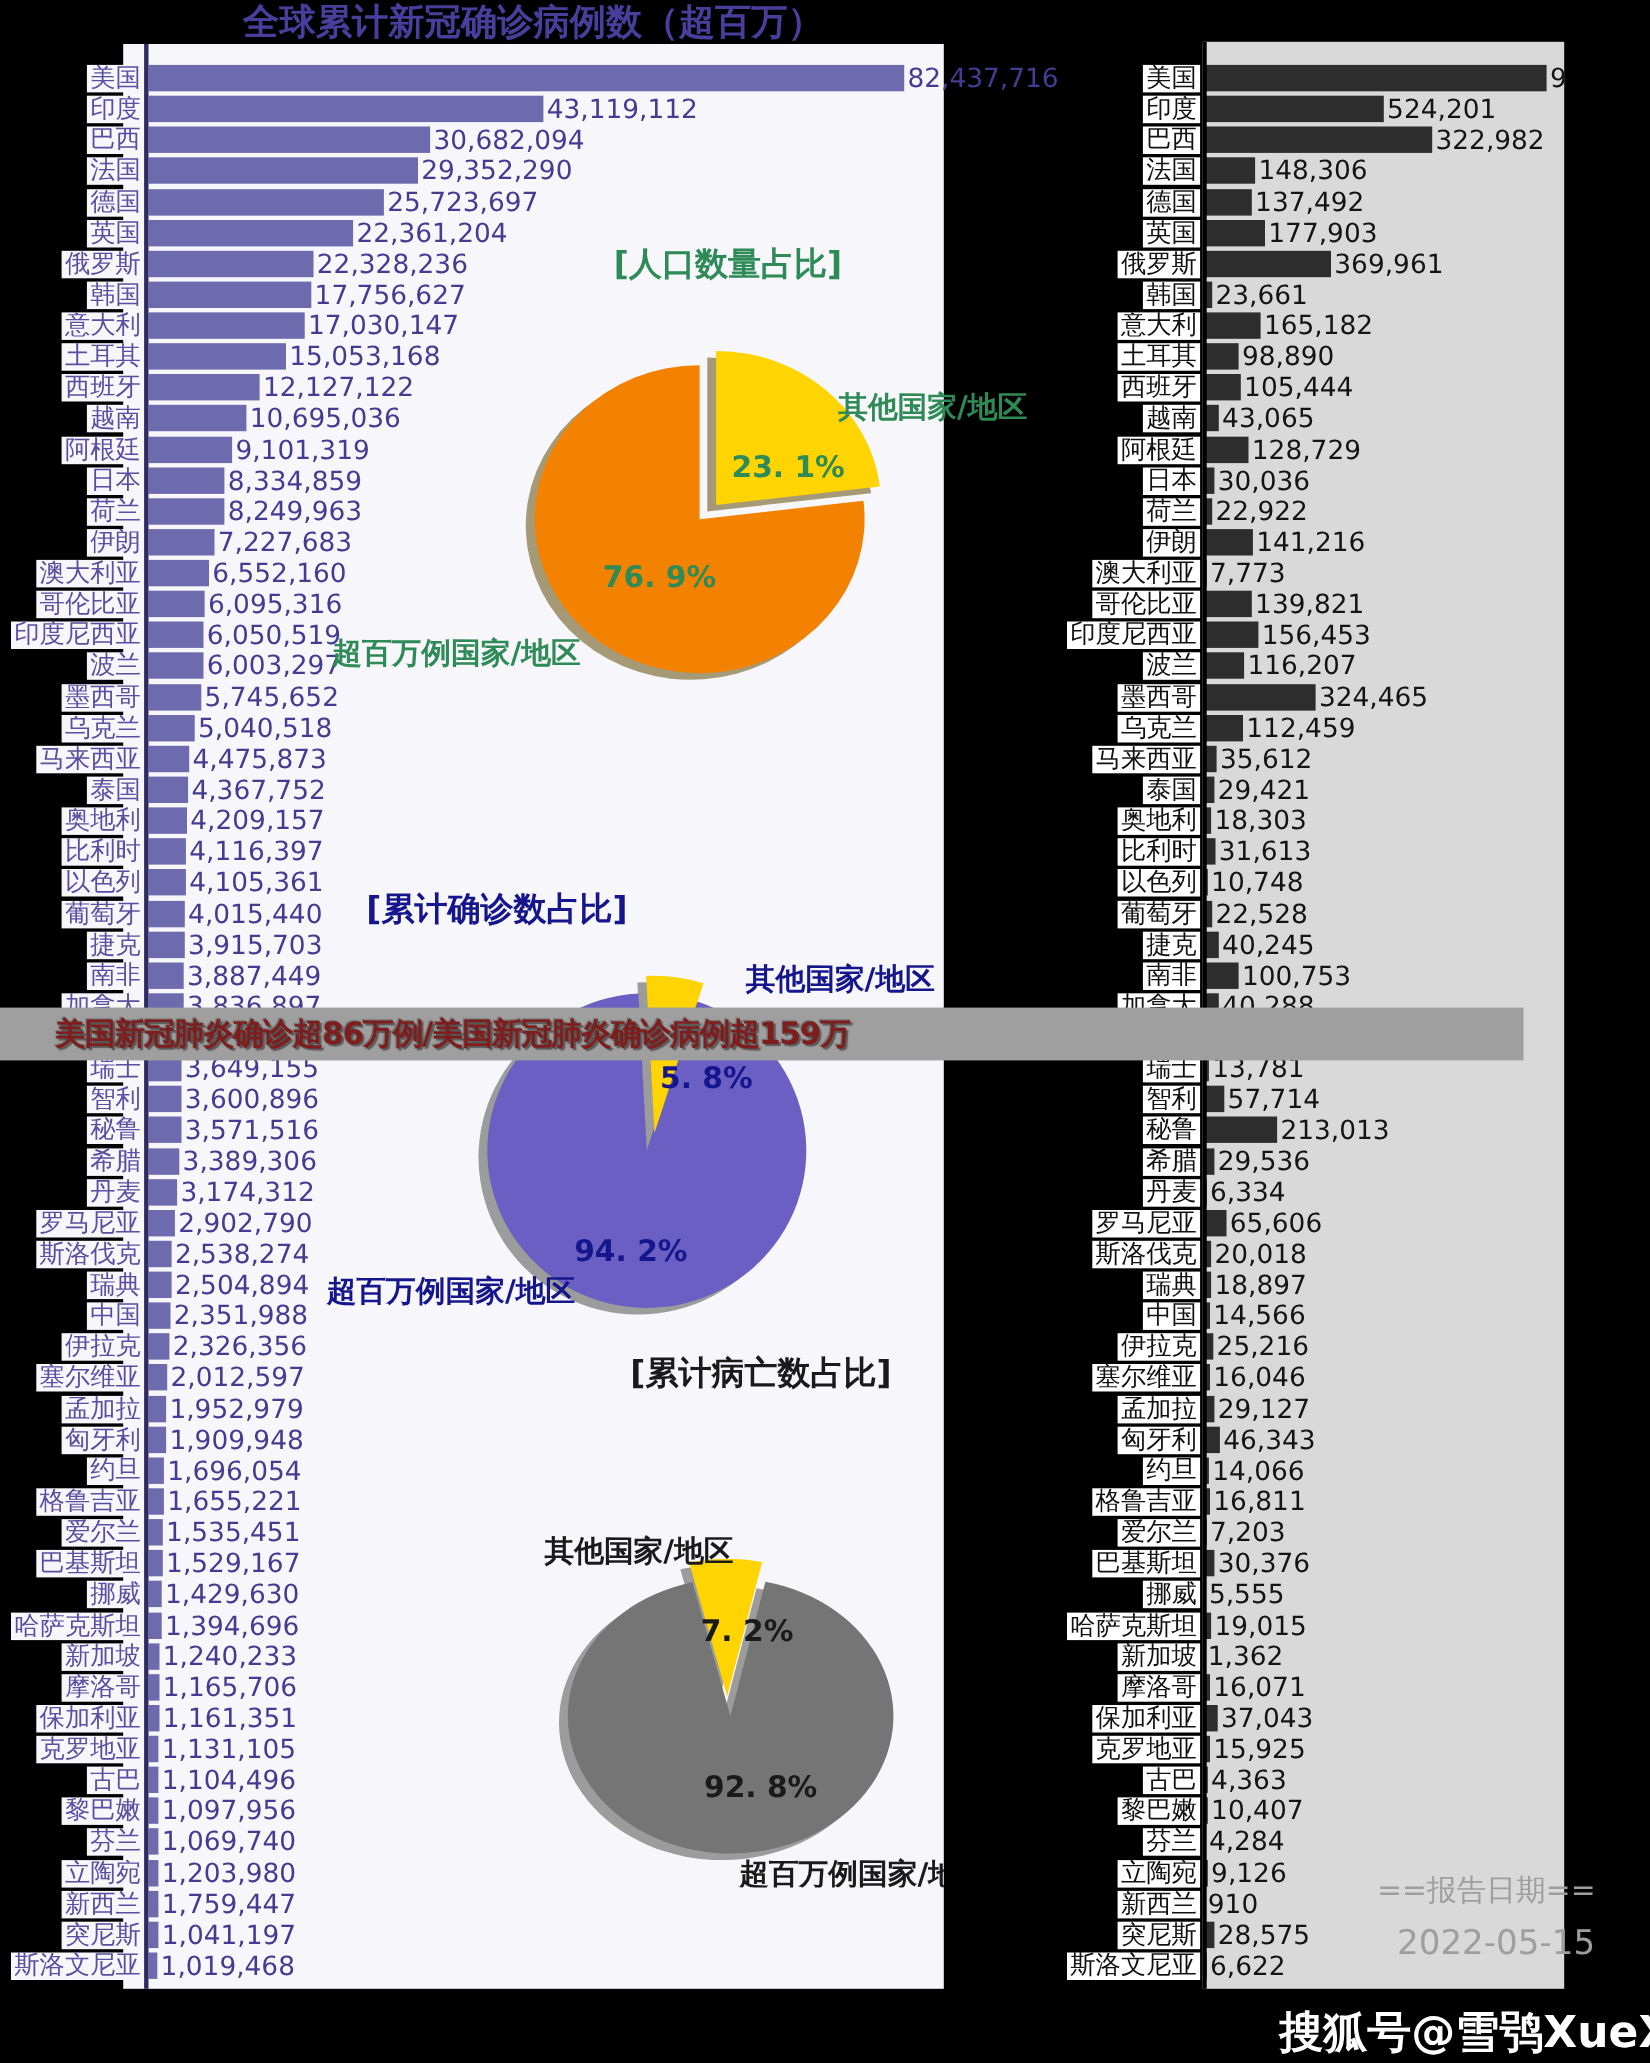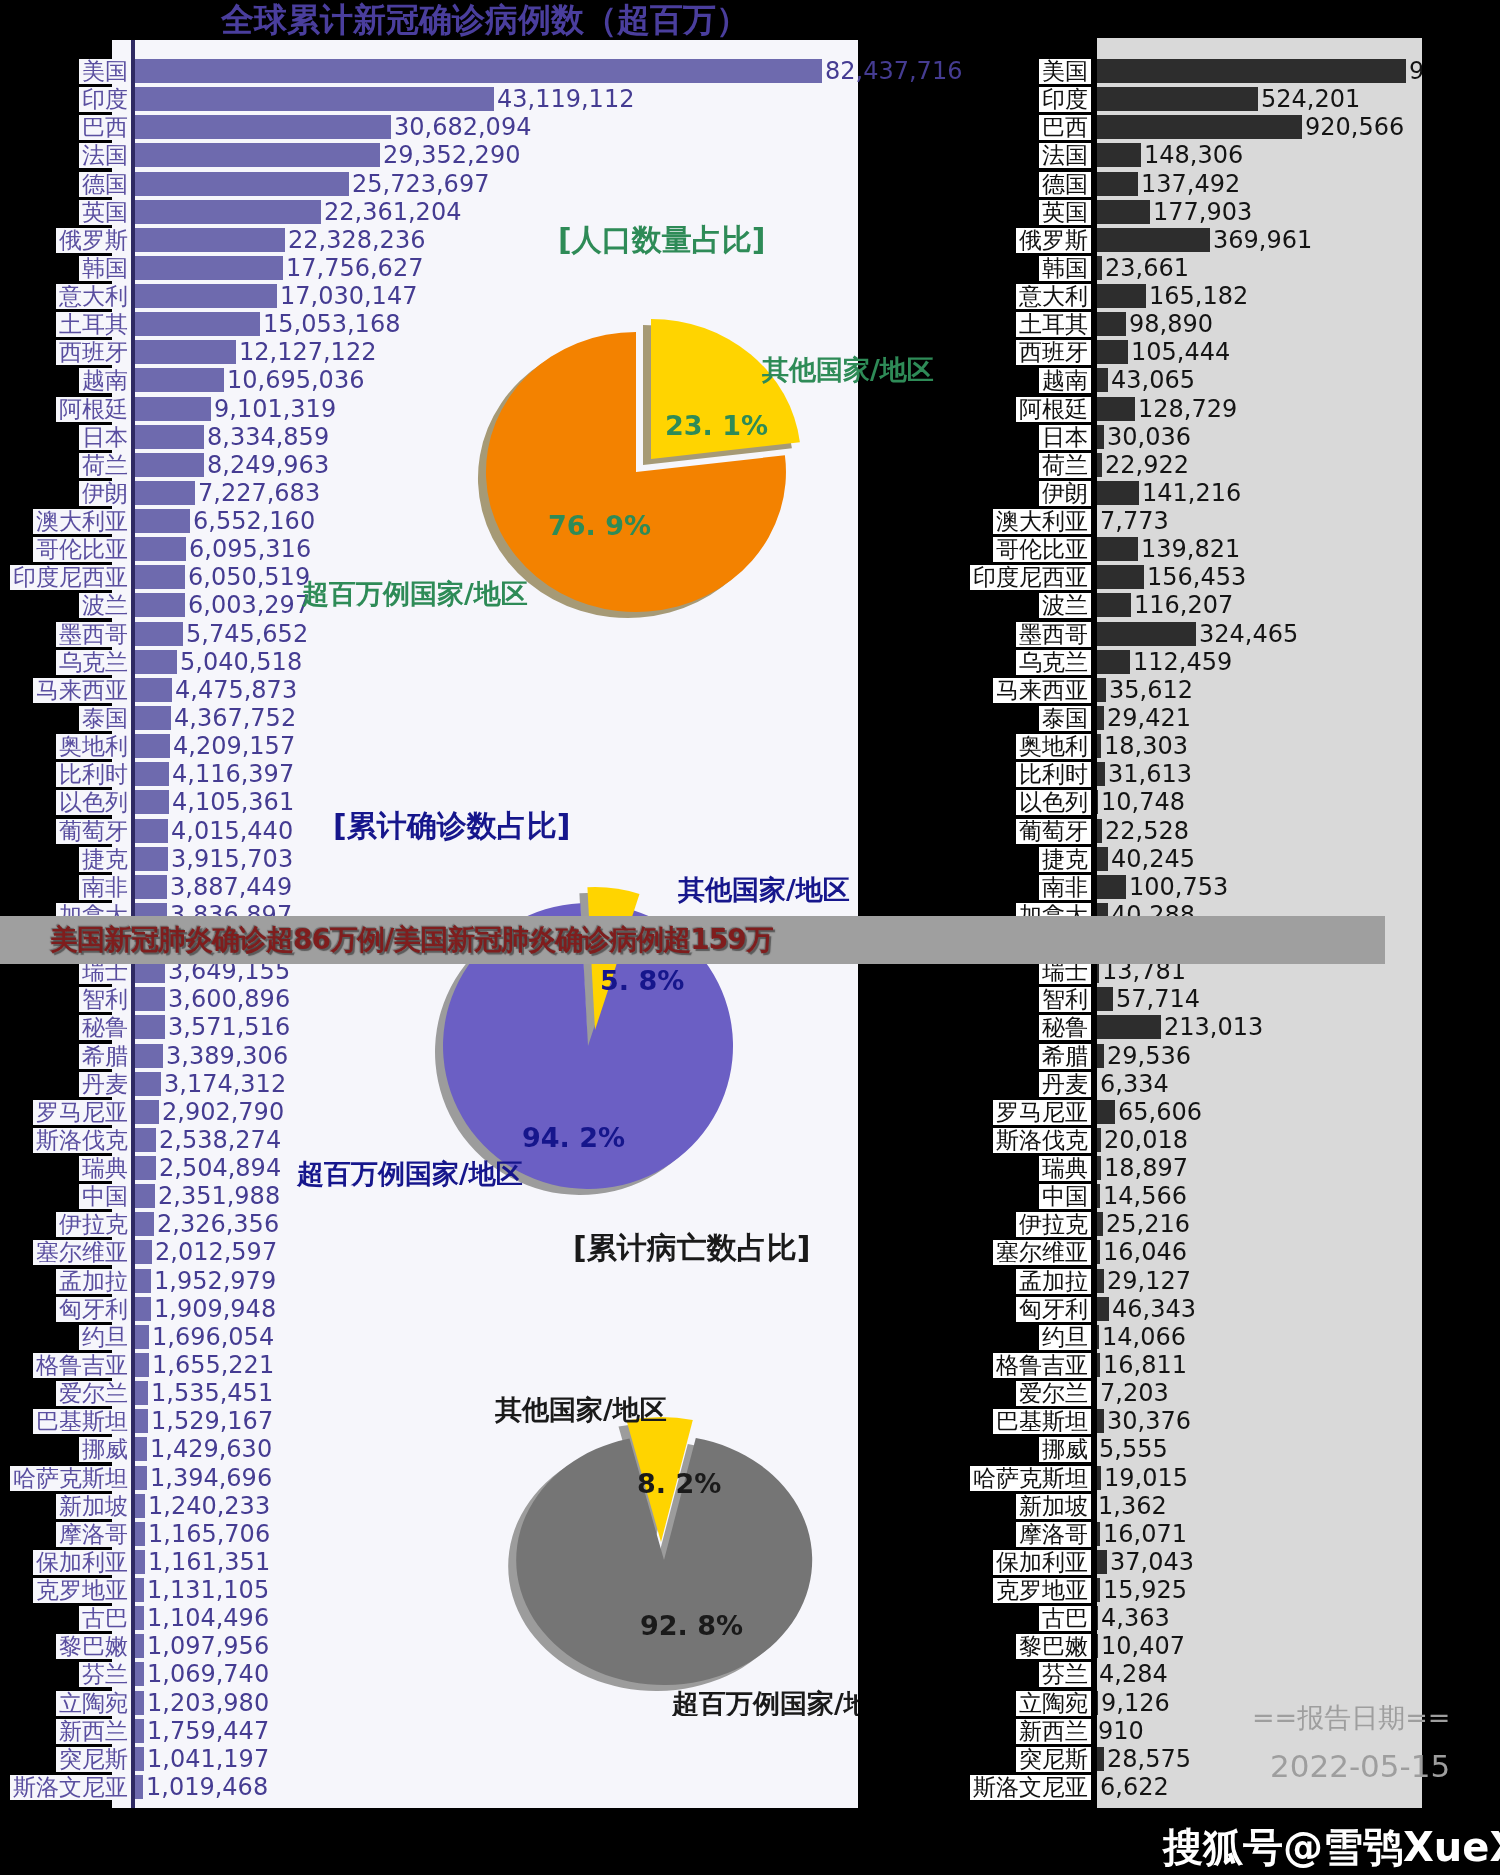--- a/index.html
+++ b/index.html
@@ -373,21 +373,21 @@
       <span class="val val-r">9</span>
     </div>
     <div class="brow" style="top: 87px;">
       <span class="lblcol lblcol-r"><span class="box box-r">印度</span></span>
       <div class="bar bar-r" style="width: 163px;"></div>
       <span class="val val-r">524,201</span>
     </div>
     <div class="brow" style="top: 115px;">
       <span class="lblcol lblcol-r"><span class="box box-r">巴西</span></span>
       <div class="bar bar-r" style="width: 207px;"></div>
-      <span class="val val-r">920,566</span>
+      <span class="val val-r">322,982</span>
     </div>
     <div class="brow" style="top: 143px;">
       <span class="lblcol lblcol-r"><span class="box box-r">法国</span></span>
       <div class="bar bar-r" style="width: 46px;"></div>
       <span class="val val-r">148,306</span>
     </div>
     <div class="brow" style="top: 172px;">
       <span class="lblcol lblcol-r"><span class="box box-r">德国</span></span>
       <div class="bar bar-r" style="width: 43px;"></div>
       <span class="val val-r">137,492</span>
@@ -701,21 +701,21 @@
 <div class="pie-text pie-lbl   t-green" style="left:302px;top:576px;">超百万例国家/地区</div>
 
 <div class="pie-text pie-title t-navy" style="left:333px;top:806px;">[累计确诊数占比]</div>
 <div class="pie-text pie-lbl   t-navy" style="left:678px;top:872px;">其他国家/地区</div>
 <div class="pie-text pie-pct   t-navy" style="left:600px;top:965px;">5. 8%</div>
 <div class="pie-text pie-pct   t-navy" style="left:522px;top:1122px;">94. 2%</div>
 <div class="pie-text pie-lbl   t-navy" style="left:297px;top:1156px;">超百万例国家/地区</div>
 
 <div class="pie-text pie-title t-black" style="left:573px;top:1228px;">[累计病亡数占比]</div>
 <div class="pie-text pie-lbl   t-black" style="left:495px;top:1392px;">其他国家/地区</div>
-<div class="pie-text pie-pct   t-black" style="left:637px;top:1468px;">8. 2%</div>
+<div class="pie-text pie-pct   t-black" style="left:637px;top:1468px;">7. 2%</div>
 <div class="pie-text pie-pct   t-black" style="left:640px;top:1610px;">92. 8%</div>
 <div class="abs" id="p3-mainlbl-clip">
   <div class="pie-text pie-lbl t-black" style="left:0;top:0;">超百万例国家/地区</div>
 </div>
 
 <div class="abs" id="banner">
   <div class="txt">美国新冠肺炎确诊超86万例/美国新冠肺炎确诊病例超159万</div>
 </div>
 
 <div class="abs" id="report-label">==报告日期==</div>

